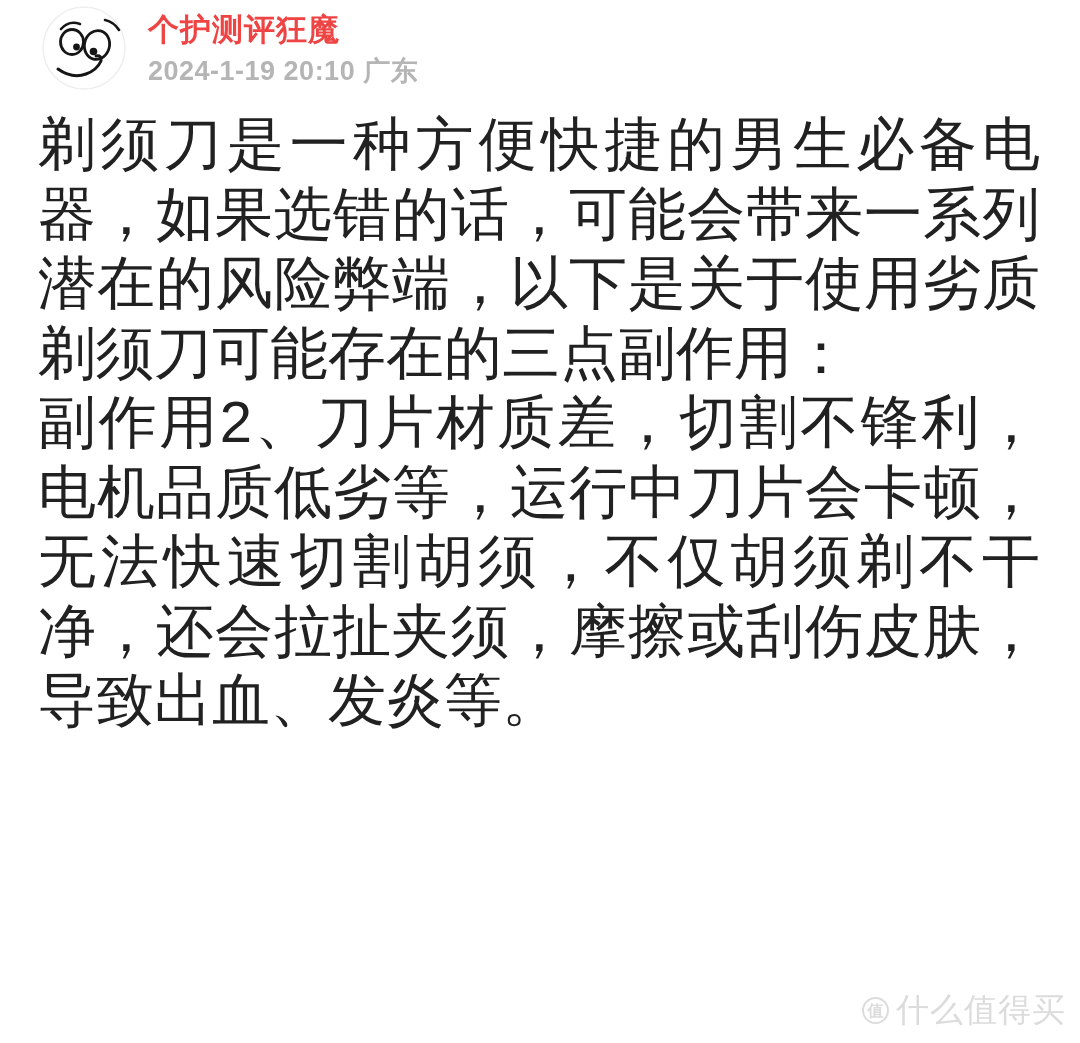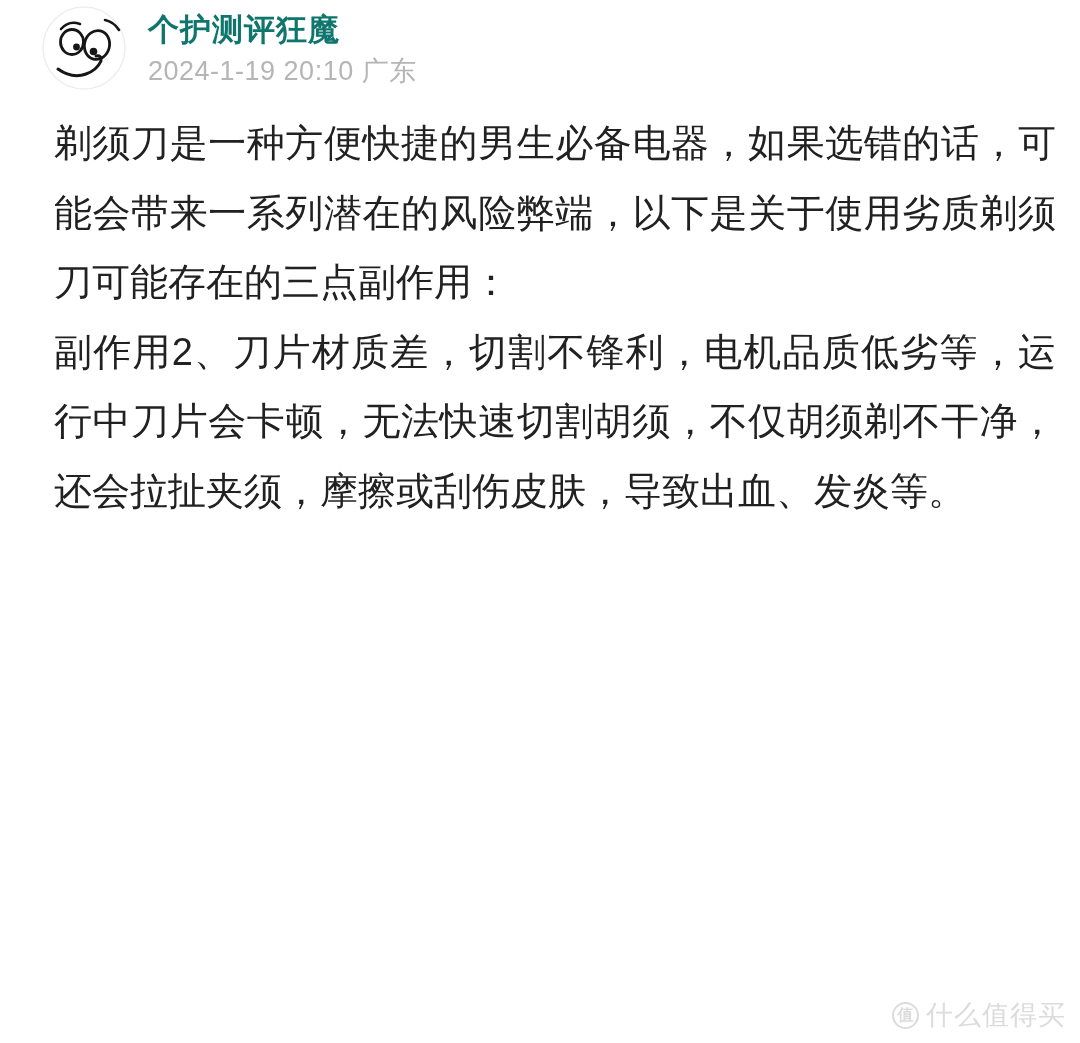--- a/index.html
+++ b/index.html
@@ -13,52 +13,51 @@
 
   
   .header { position: absolute; left: 42px; top: 6px; display: flex; align-items: flex-start; }
   .avatar {
     width: 84px; height: 84px; border-radius: 50%;
     background: #ffffff; flex: 0 0 auto;
     display: block;
   }
   .author-block { margin-left: 22px; padding-top: 6px; }
   .author-name {
-    font-size: 31px; font-weight: 700; color: #0f766e;
+    font-size: 31px; font-weight: 700; color: #ef4444;
     letter-spacing: 1px; line-height: 36px;
   }
   .post-meta {
     margin-top: 7px;
-    font-size: 27px; font-weight: 400; color: #b5b5b5;
+    font-size: 27px; font-weight: 700; color: #b5b5b5;
     letter-spacing: 0.5px; line-height: 32px;
   }
 
   
   .article {
     position: absolute; left: 38px; top: 109px; width: 1002px;
-    font-size: 38px; color: #212121; line-height: 69.5px;
+    font-size: 58px; color: #212121; line-height: 69.5px;
     text-align: justify;
-    margin-left: 16px;
   }
   .article p { margin: 0; }
   .seg { color: inherit; }
   .seg.link { color: var(--link-color, #5b7da9); cursor: pointer; }
 
   
   .watermark {
     position: absolute; right: 14px; bottom: 10px;
     display: flex; align-items: center; gap: 7px;
     color: #dcdcdc; user-select: none;
   }
   .wm-badge {
     width: 27px; height: 27px; border: 2px solid #dcdcdc; border-radius: 50%;
     display: flex; align-items: center; justify-content: center;
     font-size: 16px; line-height: 1; color: #dcdcdc; font-weight: 700;
   }
-  .wm-label { font-size: 27px; letter-spacing: 1px; }
+  .wm-label { font-size: 33px; letter-spacing: 1px; }
 </style>
 </head>
 <body>
 
 <div class="post">
 
   <div class="header">
     <svg class="avatar" viewBox="0 0 84 84">
       <circle cx="42" cy="42" r="41" fill="#ffffff" stroke="#ededed" stroke-width="1.5"></circle>
 

